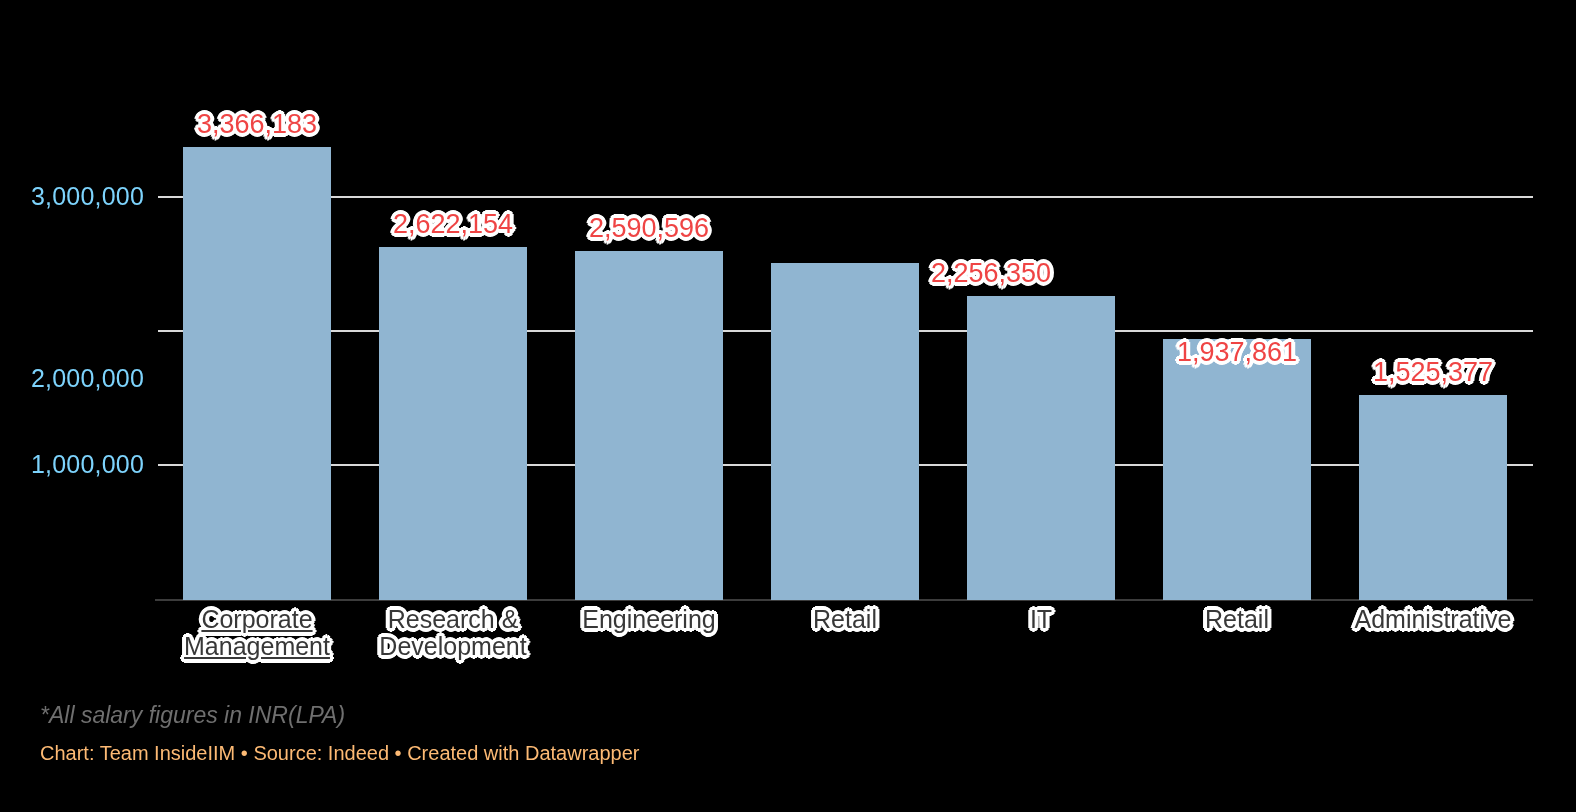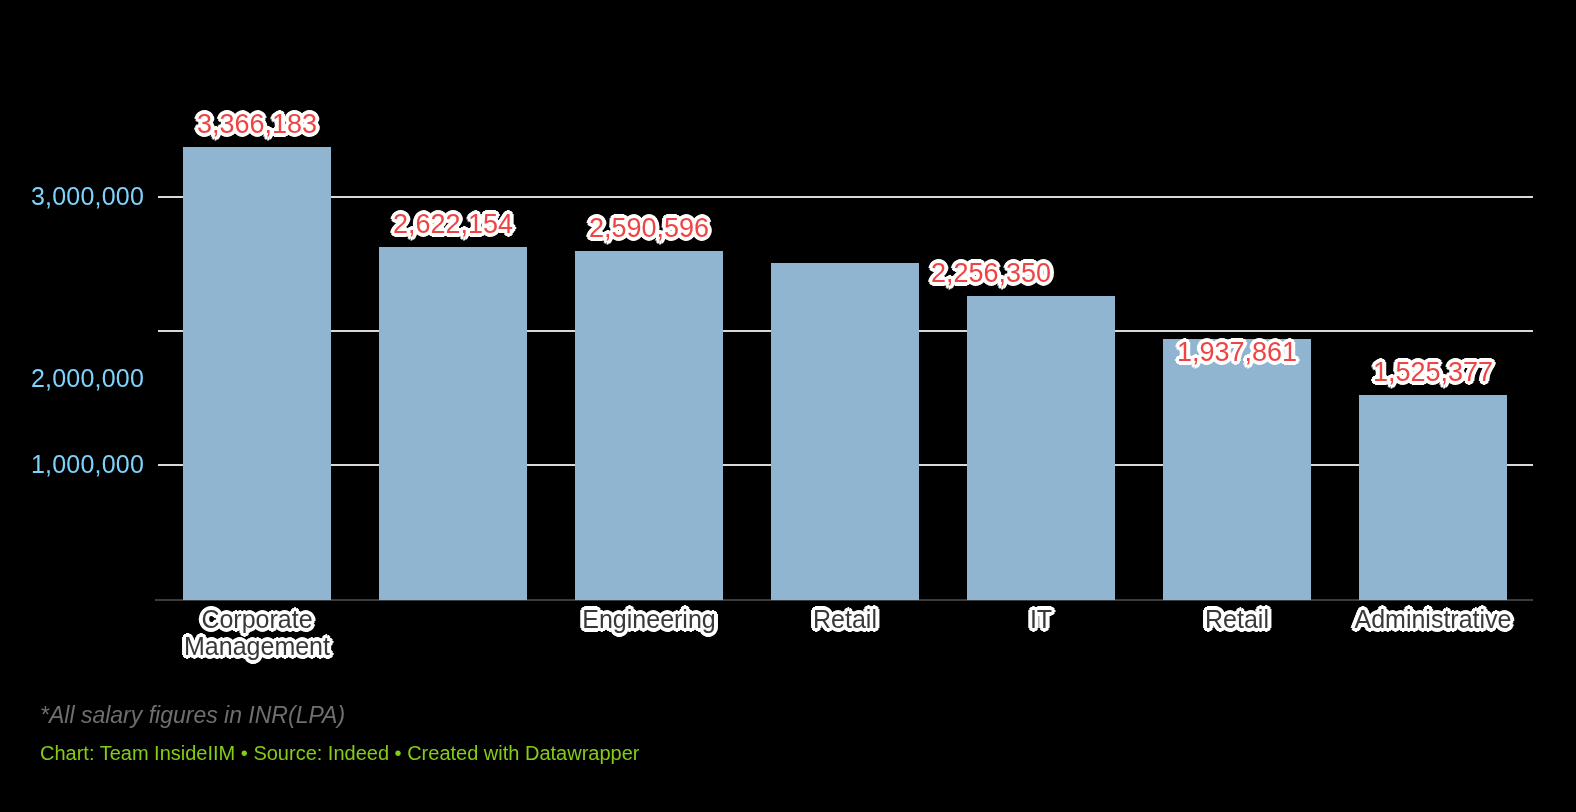--- a/index.html
+++ b/index.html
@@ -118,21 +118,21 @@
     color: #6f6f6f;
     font-size: 23px;
     line-height: 24px;
     font-style: italic;
     font-family: "Liberation Sans", sans-serif;
   }
   .credit {
     position: absolute;
     left: 40px;
     top: 741px;
-    color: #84cc16;
+    color: #fdba74;
     font-size: 20px;
     line-height: 24px;
     font-family: "Liberation Sans", sans-serif;
   }
 </style>
 </head>
 <body>
 
 <div class="chart-root">
 
@@ -162,24 +162,28 @@
     <div class="bar" style="left: 1163px; width: 148px; height: 260.965px; background: rgb(144, 181, 209);"></div>
     <div class="bar" style="left: 1359px; width: 148px; height: 205.417px; background: rgb(144, 181, 209);"></div>
 
     <div class="value-label" style="left: 143px; width: 228px; top: 108.687px;">3,366,183</div>
     <div class="value-label" style="left: 339px; width: 228px; top: 208.883px;">2,622,154</div>
     <div class="value-label" style="left: 535px; width: 228px; top: 213.133px;">2,590,596</div>
     <div class="value-label" style="left: 877px; width: 228px; top: 258.145px;">2,256,350</div>
     <div class="value-label" style="left: 1123px; width: 228px; top: 301.035px; margin-top: 36px;">1,937,861</div>
     <div class="value-label" style="left: 1319px; width: 228px; top: 356.583px;">1,525,377</div>
 
-    <div class="cat-label" style="left: 133px; width: 248px;">
+    <div class="cat-label" style="left: 133px; width: 248px; text-decoration: underline;">
       <span>Corporate</span>
       <span>Management</span>
     </div>
+    <div class="cat-label" style="left: 329px; width: 248px;">
+      <span>Research &amp;</span>
+      <span>Development</span>
+    </div>
     <div class="cat-label" style="left: 525px; width: 248px;">
       <span>Engineering</span>
     </div>
     <div class="cat-label" style="left: 721px; width: 248px;">
       <span>Retail</span>
     </div>
     <div class="cat-label" style="left: 917px; width: 248px;">
       <span>IT</span>
     </div>
     <div class="cat-label" style="left: 1113px; width: 248px;">

